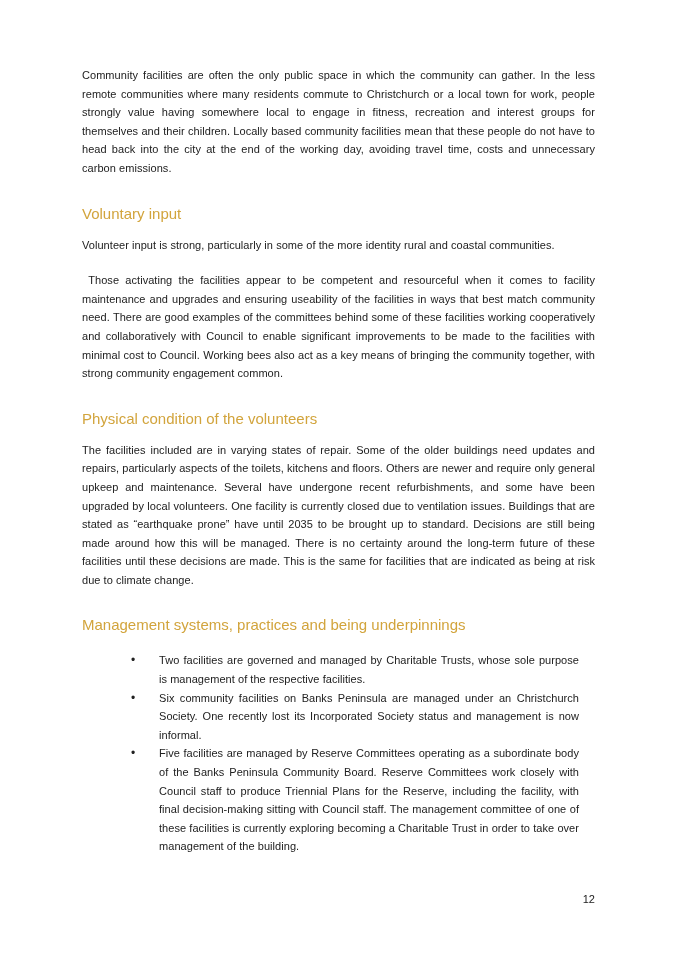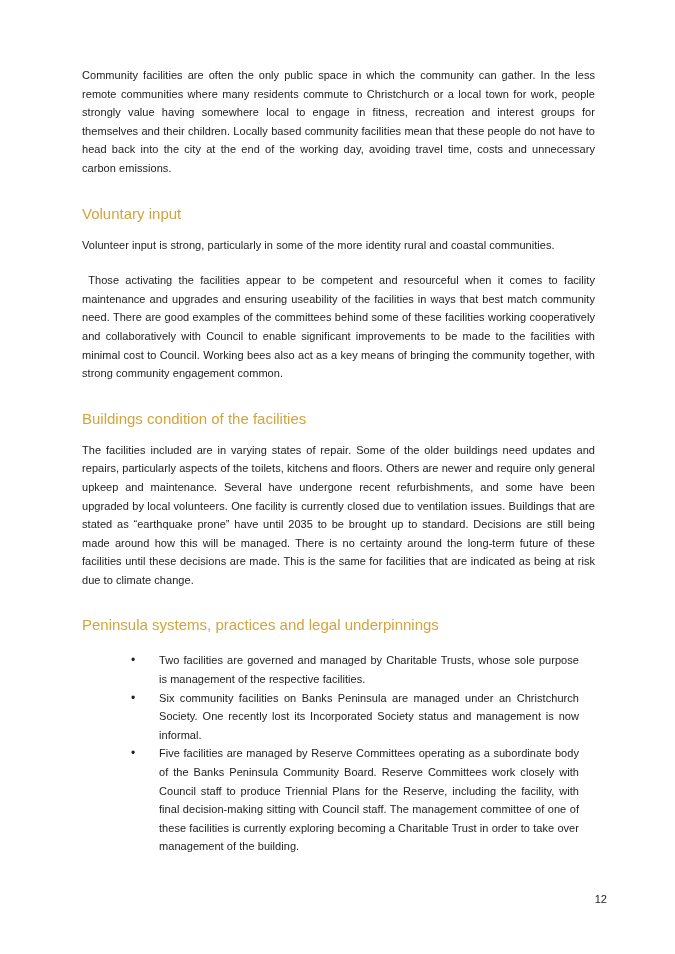--- a/index.html
+++ b/index.html
@@ -56,46 +56,46 @@
     content: "\2022";
     position: absolute;
     left: 33px;
     top: 0;
     font-size: 12px;
     color: var(--body_text, #212121);
   }
   .page-number {
     position: absolute;
     top: 890px;
-    right: 68px;
+    right: 80px;
     font-size: 11px;
     line-height: 18.6px;
     color: var(--body_text, #212121);
   }
 </style>
 </head>
 <body>
 
 <div class="page">
   <div class="body-text">
 
     <p>Community facilities are often the only public space in which the community can gather. In the less remote communities where many residents commute to Christchurch or a local town for work, people strongly value having somewhere local to engage in fitness, recreation and interest groups for themselves and their children. Locally based community facilities mean that these people do not have to head back into the city at the end of the working day, avoiding travel time, costs and unnecessary carbon emissions.</p>
 
 
     <h2 class="section-heading">Voluntary input</h2>
 
     <p>Volunteer input is strong, particularly in some of the more identity rural and coastal communities.</p>
 
     <p>&nbsp;Those activating the facilities appear to be competent and resourceful when it comes to facility maintenance and upgrades and ensuring useability of the facilities in ways that best match community need. There are good examples of the committees behind some of these facilities working cooperatively and collaboratively with Council to enable significant improvements to be made to the facilities with minimal cost to Council. Working bees also act as a key means of bringing the community together, with strong community engagement common.</p>
 
-    <h2 class="section-heading">Buildings condition of the facilities</h2>
+    <h2 class="section-heading">Physical condition of the volunteers</h2>
 
     <p>The facilities included are in varying states of repair. Some of the older buildings need updates and repairs, particularly aspects of the toilets, kitchens and floors. Others are newer and require only general upkeep and maintenance. Several have undergone recent refurbishments, and some have been upgraded by local volunteers. One facility is currently closed due to ventilation issues. Buildings that are stated as “earthquake prone” have until 2035 to be brought up to standard. Decisions are still being made around how this will be managed. There is no certainty around the long-term future of these facilities until these decisions are made. This is the same for facilities that are indicated as being at risk due to climate change.</p>
 
-    <h2 class="section-heading">Peninsula systems, practices and legal underpinnings</h2>
+    <h2 class="section-heading">Management systems, practices and being underpinnings</h2>
 
     <ul class="bullet-list">
       <li>Two facilities are governed and managed by Charitable Trusts, whose sole purpose is management of the respective facilities.</li>
       <li>Six community facilities on Banks Peninsula are managed under an Christchurch Society. One recently lost its Incorporated Society status and management is now informal.</li>
       <li>Five facilities are managed by Reserve Committees operating as a subordinate body of the Banks Peninsula Community Board. Reserve Committees work closely with Council staff to produce Triennial Plans for the Reserve, including the facility, with final decision-making sitting with Council staff. The management committee of one of these facilities is currently exploring becoming a Charitable Trust in order to take over management of the building.</li>
     </ul>
 
   </div>
 
   <div class="page-number">12</div>

